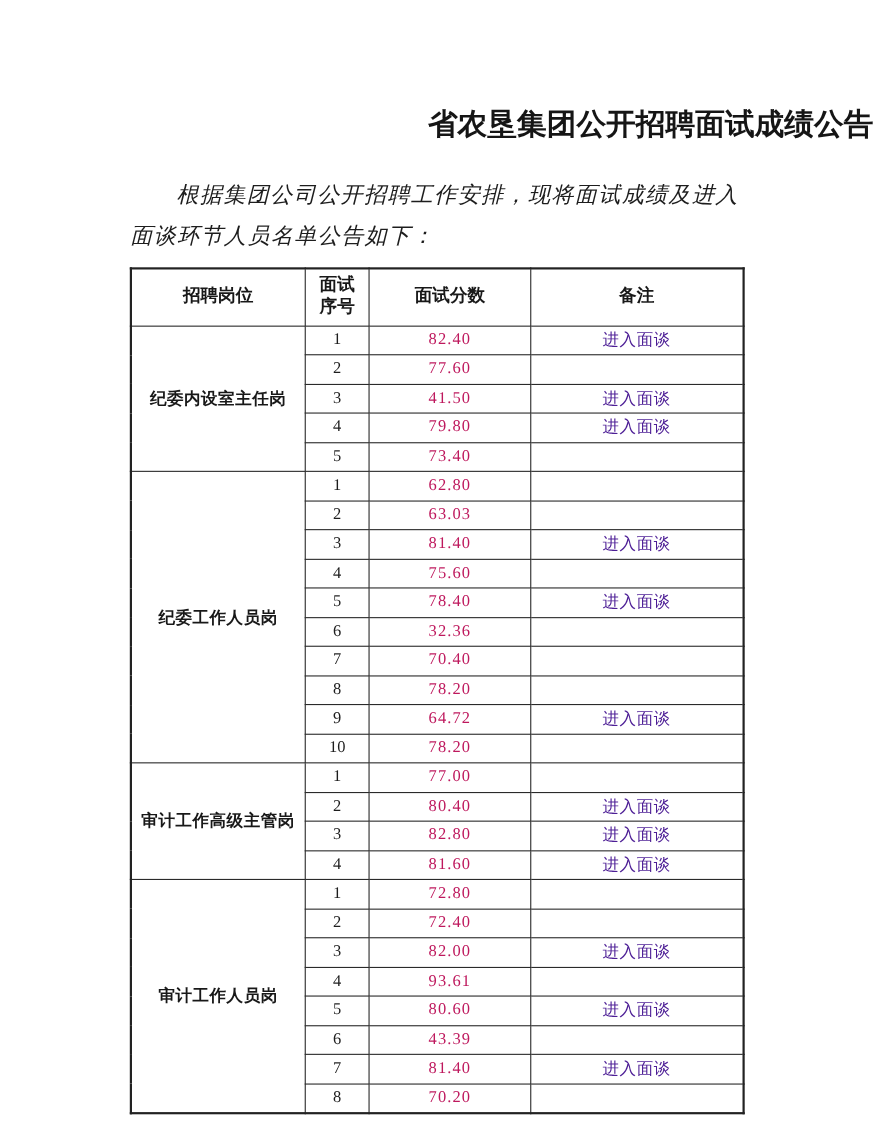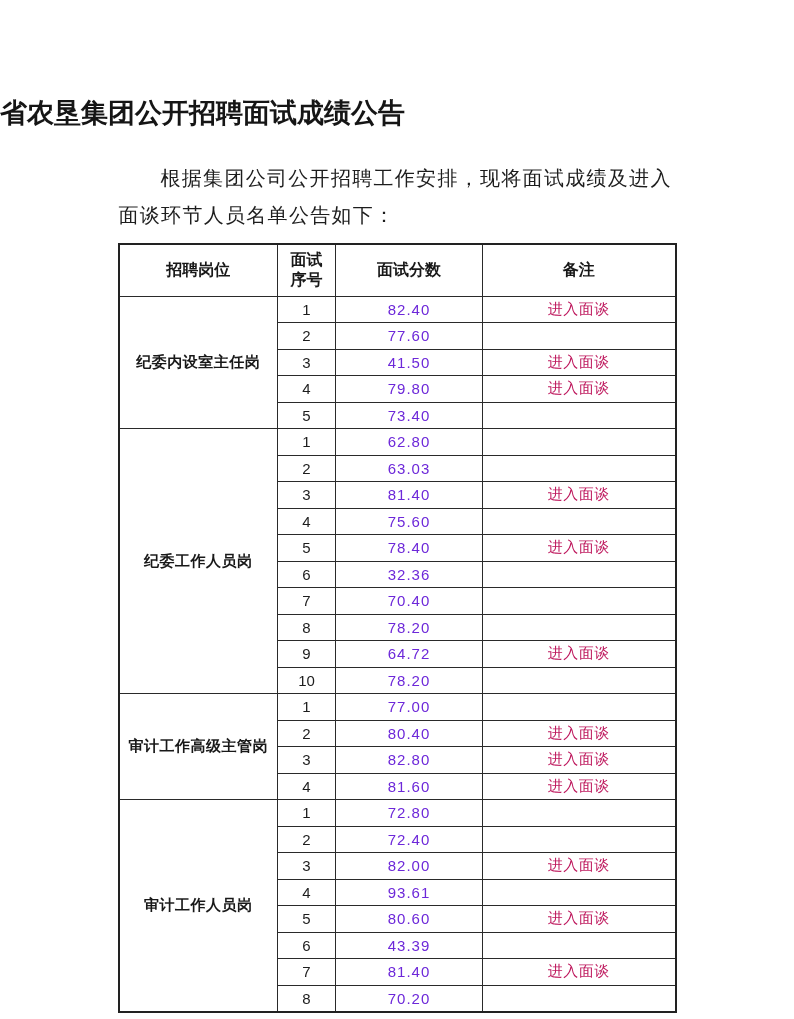--- a/index.html
+++ b/index.html
@@ -13,43 +13,44 @@
     height: 1019px;
     margin: 0 auto;
     background: #ffffff;
     color: #1c1c1c;
     overflow: hidden;
     font-family: "Liberation Serif", "DejaVu Serif", serif;
   }
   .doc-title {
     margin: 0;
     padding-top: 95px;
-    text-align: left;
+    text-align: right;
     font-size: 27px;
     font-weight: bold;
     line-height: 36px;
     letter-spacing: 0px;
     color: #151515;
   }
   .intro {
     width: 557px;
     margin: 29px auto 0 auto;
     font-size: 20px;
     line-height: 37px;
     letter-spacing: 1.3px;
     text-indent: 42px;
     text-align: left;
     color: #1d1d1d;
+    font-style: italic;
   }
   table.score-table {
     width: 557px;
     margin: 9px auto 0 auto;
     border-collapse: collapse;
     table-layout: fixed;
-    font-family: Liberation Sans, sans-serif;
+    font-family: Liberation Serif, serif;
   }
   table.score-table col.c1 { width: 159px; }
   table.score-table col.c2 { width: 58px; }
   table.score-table col.c3 { width: 147px; }
   table.score-table col.c4 { width: 193px; }
   table.score-table th,
   table.score-table td {
     border: 1px solid #2a2a2a;
     padding: 0;
     text-align: center;
@@ -76,26 +77,26 @@
     color: #181818;
     margin-left: 48px;
   }
   td.num-cell {
     font-size: 15px;
     color: #1d1d1d;
   }
   td.score-cell {
     font-size: 15px;
     letter-spacing: 1px;
-    color: #6d28d9;
+    color: #be185d;
   }
   td.remark-cell {
     font-size: 15px;
     letter-spacing: 0.5px;
-    color: #be185d;
+    color: #4c1d95;
   }
 </style>
 </head>
 <body>
 
 <div class="page">
 
   <h1 class="doc-title">省农垦集团公开招聘面试成绩公告</h1>
 
   <p class="intro">根据集团公司公开招聘工作安排，现将面试成绩及进入面谈环节人员名单公告如下：</p>

